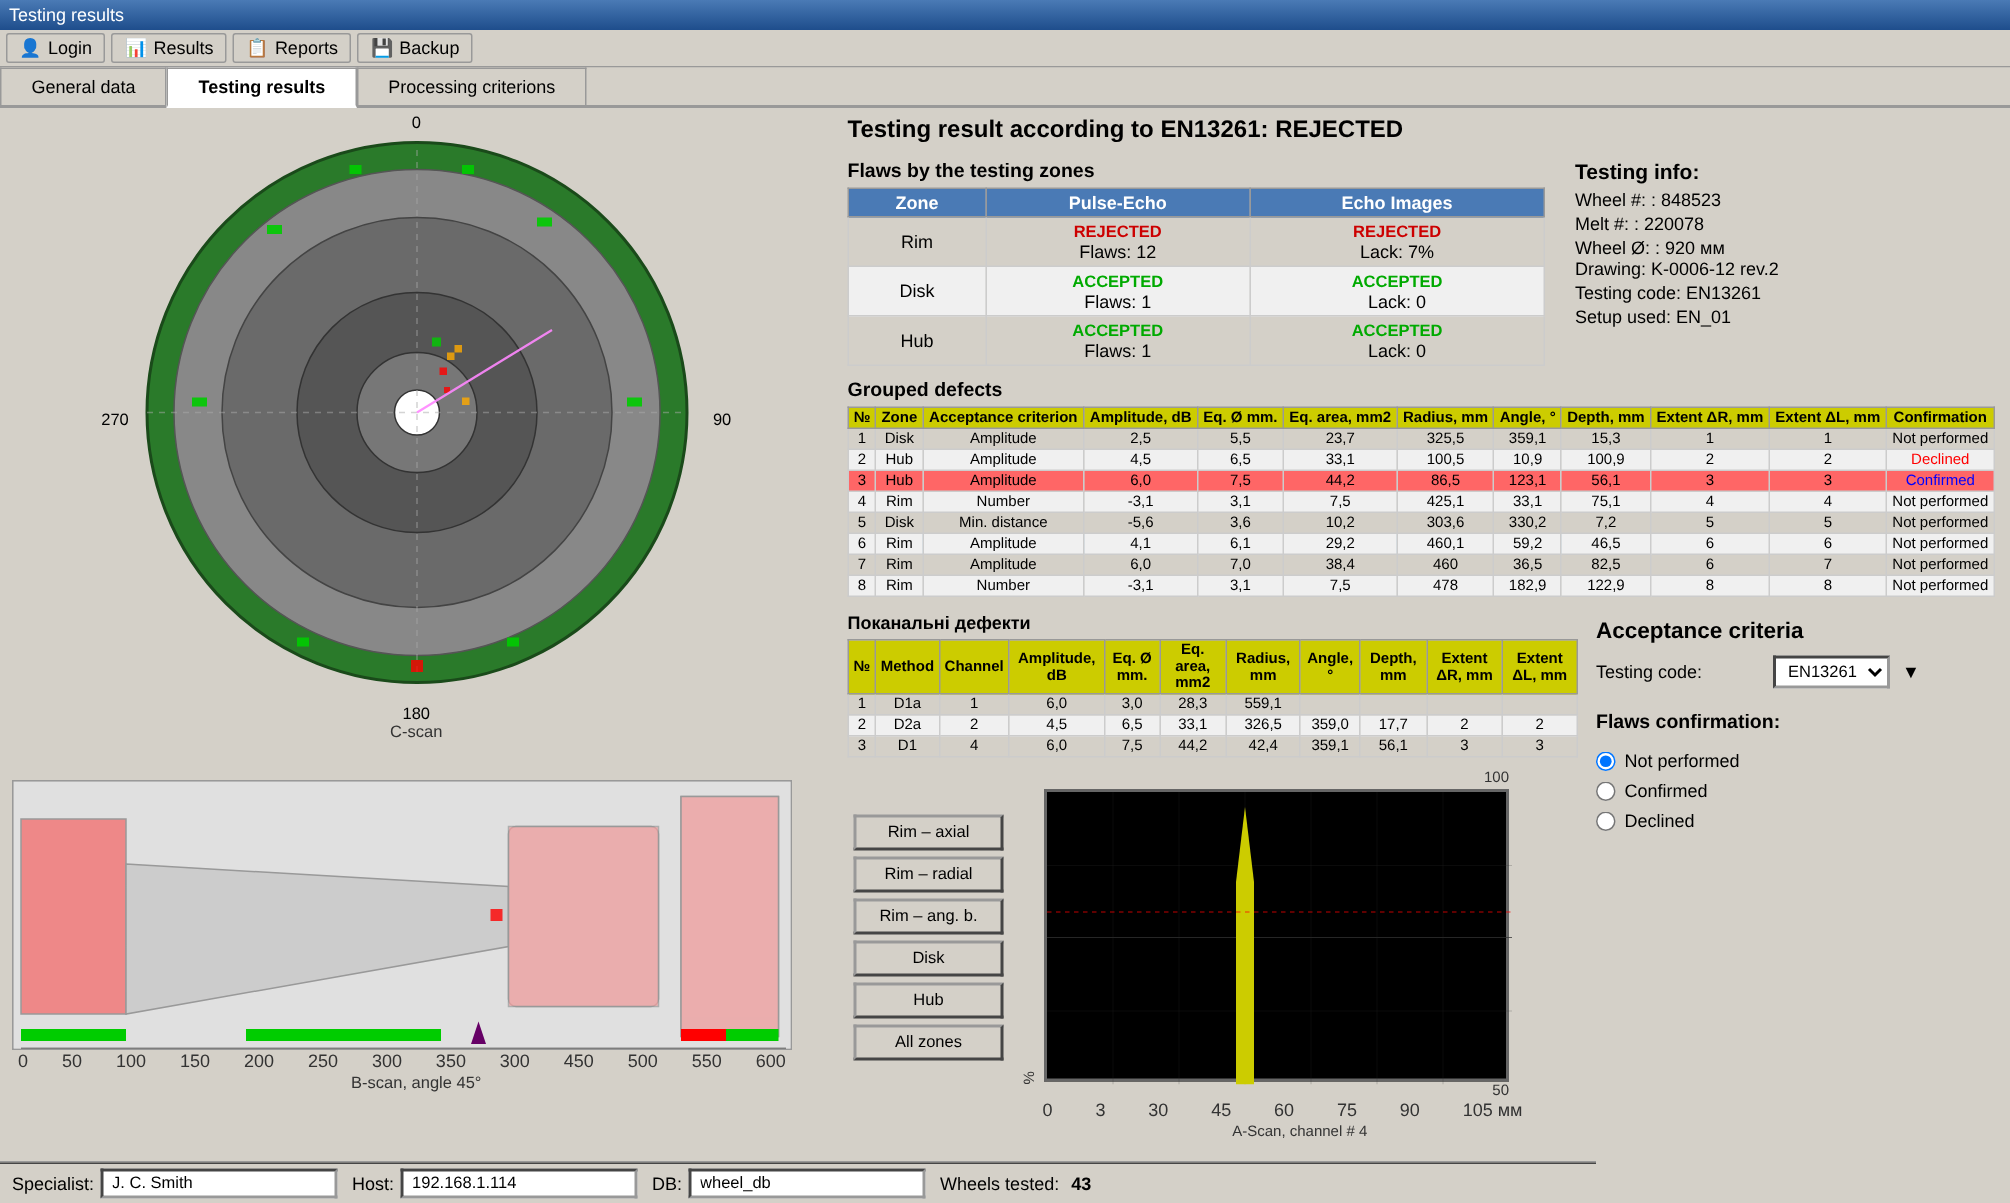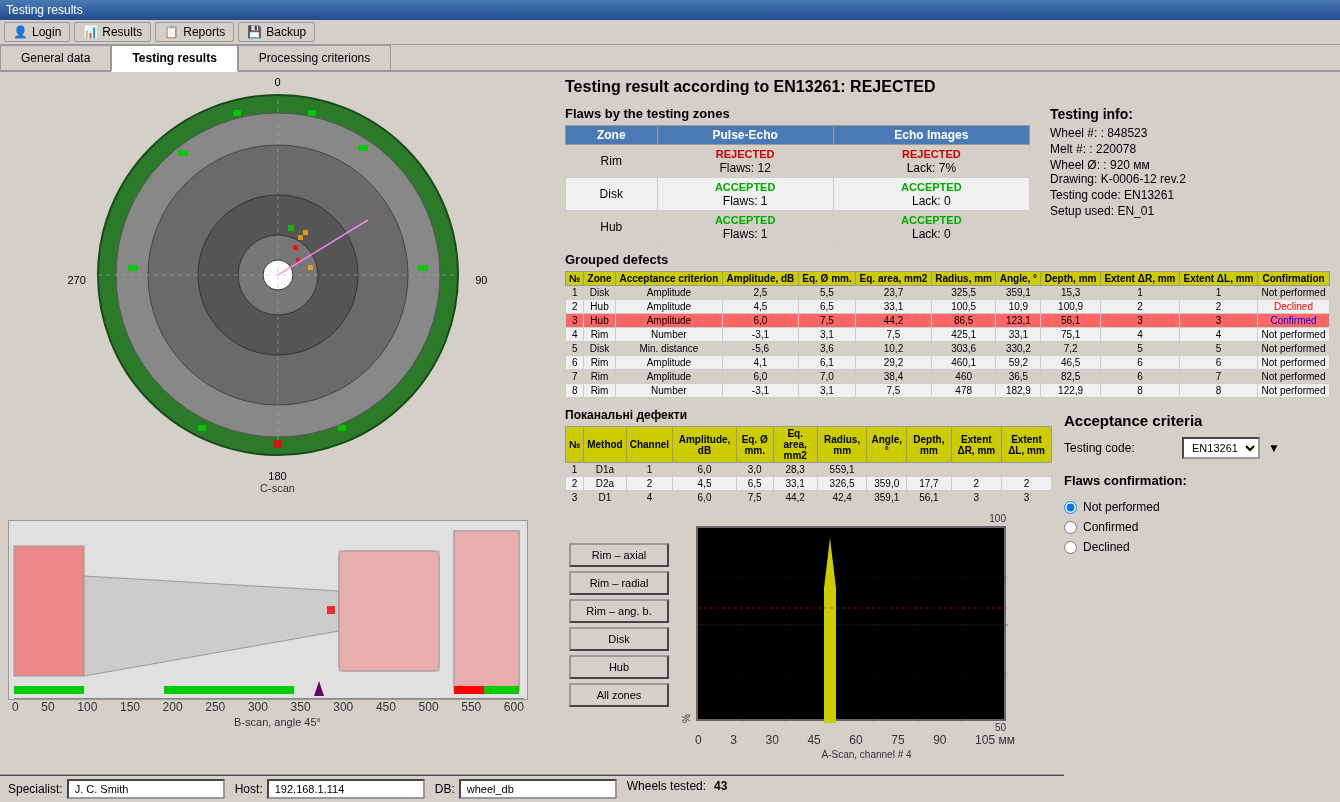--- a/index.html
+++ b/index.html
@@ -72,21 +72,21 @@
     
     .acceptance-section { width: 270px; display: flex; flex-direction: column; gap: 8px; padding: 4px; }
     .acceptance-title { font-size: 15px; font-weight: bold; }
     .criteria-row { display: flex; align-items: center; gap: 8px; }
     .criteria-label { font-size: 12px; width: 110px; }
     .criteria-select { border: 2px inset #999; padding: 2px 4px; background: white; font-size: 11px; }
     .radio-group { display: flex; flex-direction: column; gap: 6px; margin-top: 4px; }
     .radio-label { display: flex; align-items: center; gap: 6px; font-size: 12px; cursor: pointer; }
 
     
-    .status-bar { background: #d4d0c8; border-top: 2px ridge #999; display: flex; align-items: flex-start; gap: 10px; padding: 3px 8px; font-size: 11px; position: absolute; bottom: 0; width: 1064px; }
+    .status-bar { background: #d4d0c8; border-top: 2px ridge #999; display: flex; align-items: center; gap: 10px; padding: 3px 8px; font-size: 11px; position: absolute; bottom: 0; width: 1064px; }
     .status-field { display: flex; align-items: center; gap: 4px; }
     .status-input { border: 2px inset #999; background: white; padding: 2px 6px; min-width: 120px; font-size: 11px; }
     .pokanalni-table th { background: #cccc00; color: black; font-size: 10px; padding: 1px 3px; }
     .pokanalni-table td { font-size: 10px; padding: 1px 3px; }
     .bscan-numbers { display: flex; justify-content: space-between; padding: 0 4px; font-size: 10px; color: #333; }
 
   </style>
 </head>
 <body>
 

